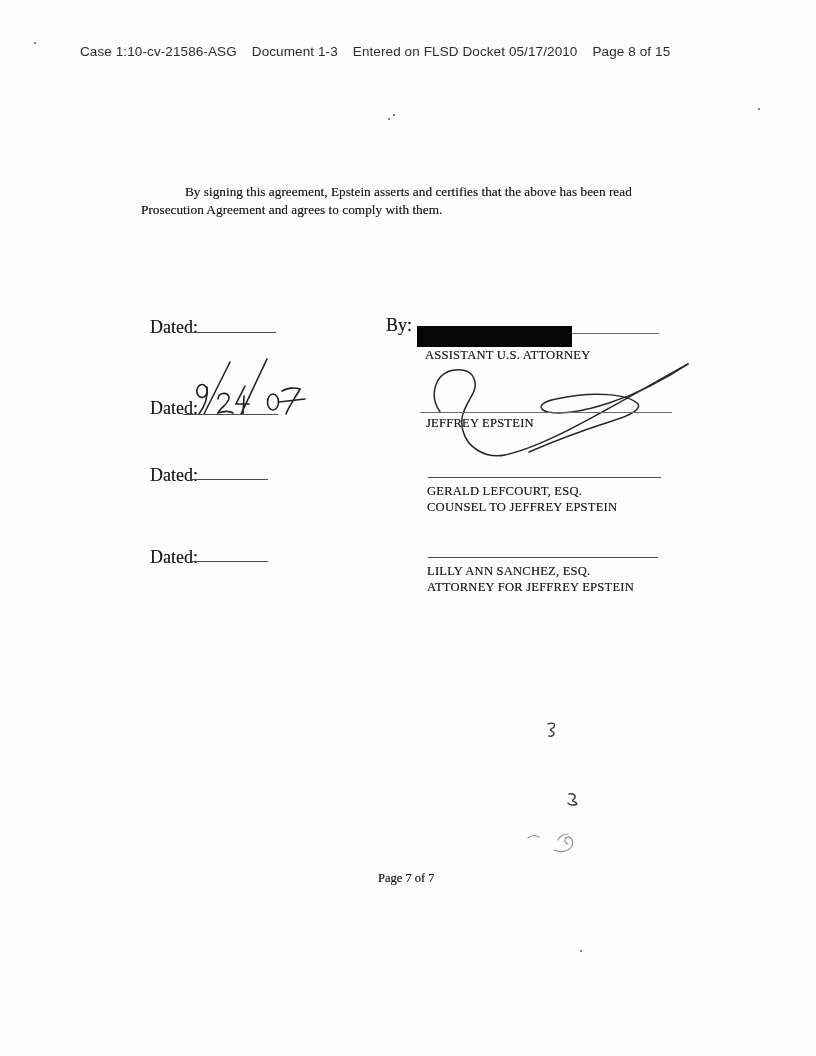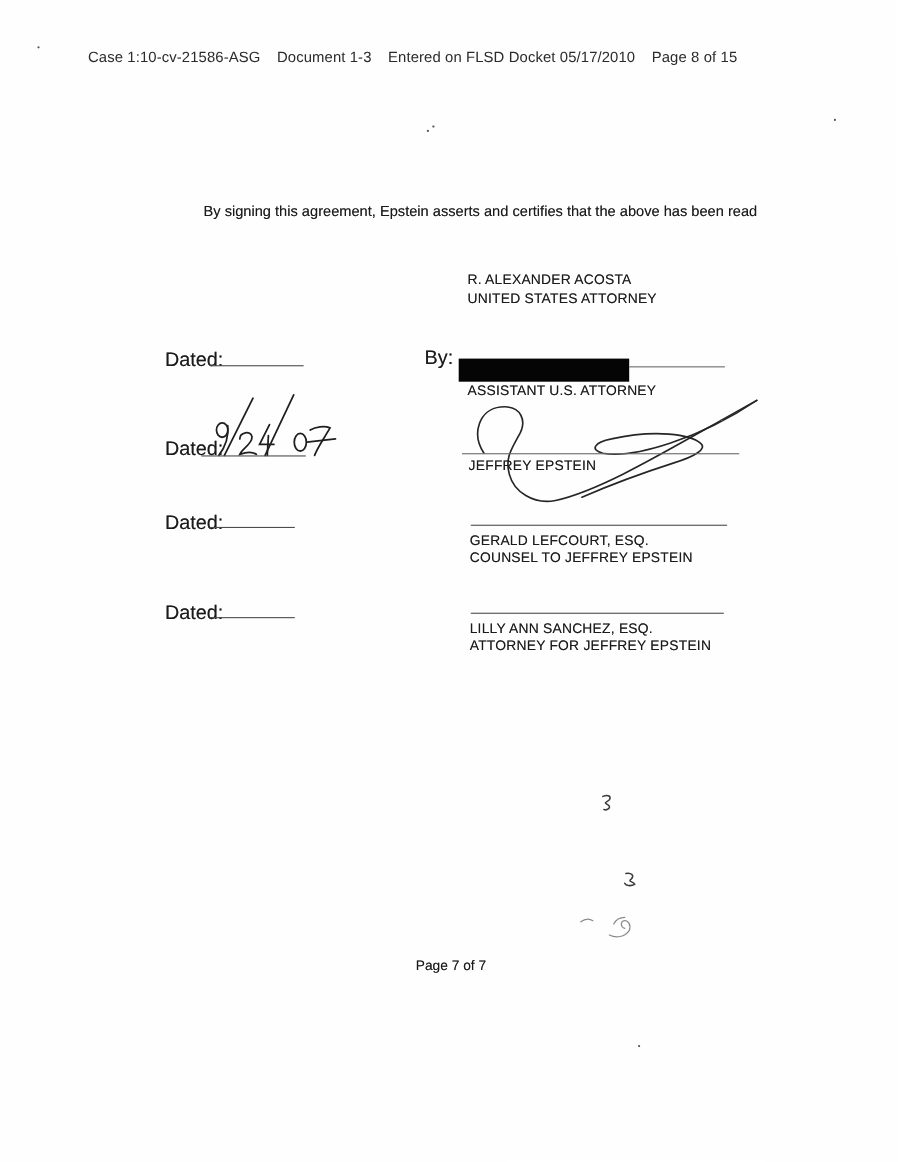--- a/index.html
+++ b/index.html
@@ -12,21 +12,21 @@
   .abs{position:absolute;}
   
   .stamp-header{
     left:80px;top:44px;width:680px;
     font-family:"Liberation Sans", sans-serif;
     font-size:13.5px;color:#2b2b2b;letter-spacing:0.1px;
     display:flex;gap:15px;white-space:nowrap;
   }
   
   .scan{
-    font-family:Liberation Sans, sans-serif;
+    font-family:Liberation Serif, serif;
     color:#1b1b1b;
     text-shadow:0 0 0.5px rgba(20,20,20,0.55);
   }
   .body-par{left:141px;top:183px;width:560px;font-size:13.3px;line-height:17.6px;}
   .body-par .pline{white-space:nowrap;}
   .body-par .pline.first{padding-left:44px;}
   .caps{font-size:12.6px;letter-spacing:0.2px;white-space:nowrap;}
   .attorney-block{left:425px;top:246px;line-height:17px;}
   .dated{font-size:18px;white-space:nowrap;}
   .rule{border-bottom:1.4px solid #4d4d4d;height:0;}
@@ -47,26 +47,23 @@
 
   <div class="abs stamp-header">
     <span>Case 1:10-cv-21586-ASG</span>
     <span>Document 1-3</span>
     <span>Entered on FLSD Docket 05/17/2010</span>
     <span>Page 8 of 15</span>
   </div>
 
   <div class="abs scan body-par">
     <div class="pline first">By signing this agreement, Epstein asserts and certifies that the above has been read</div>
+    <div class="pline">Prosecution Agreement and agrees to comply with them.</div>
   </div>
 
-  <div class="abs scan attorney-block">
-    <div class="caps">R. ALEXANDER ACOSTA</div>
-    <div class="caps">UNITED STATES ATTORNEY</div>
-  </div>
 
   <div class="abs scan dated" style="left:150px;top:317px;">Dated:</div>
   <div class="abs rule" style="left:191px;top:332px;width:85px;"></div>
   <div class="abs scan dated" style="left:386px;top:315px;">By:</div>
   <div class="abs redaction" style="left:417px;top:326px;width:155px;height:21px;"></div>
   <div class="abs rule light" style="left:572px;top:333px;width:87px;"></div>
   <div class="abs scan caps" style="left:425px;top:348px;">ASSISTANT U.S. ATTORNEY</div>
 
   <div class="abs scan dated" style="left:150px;top:398px;">Dated:</div>
 

